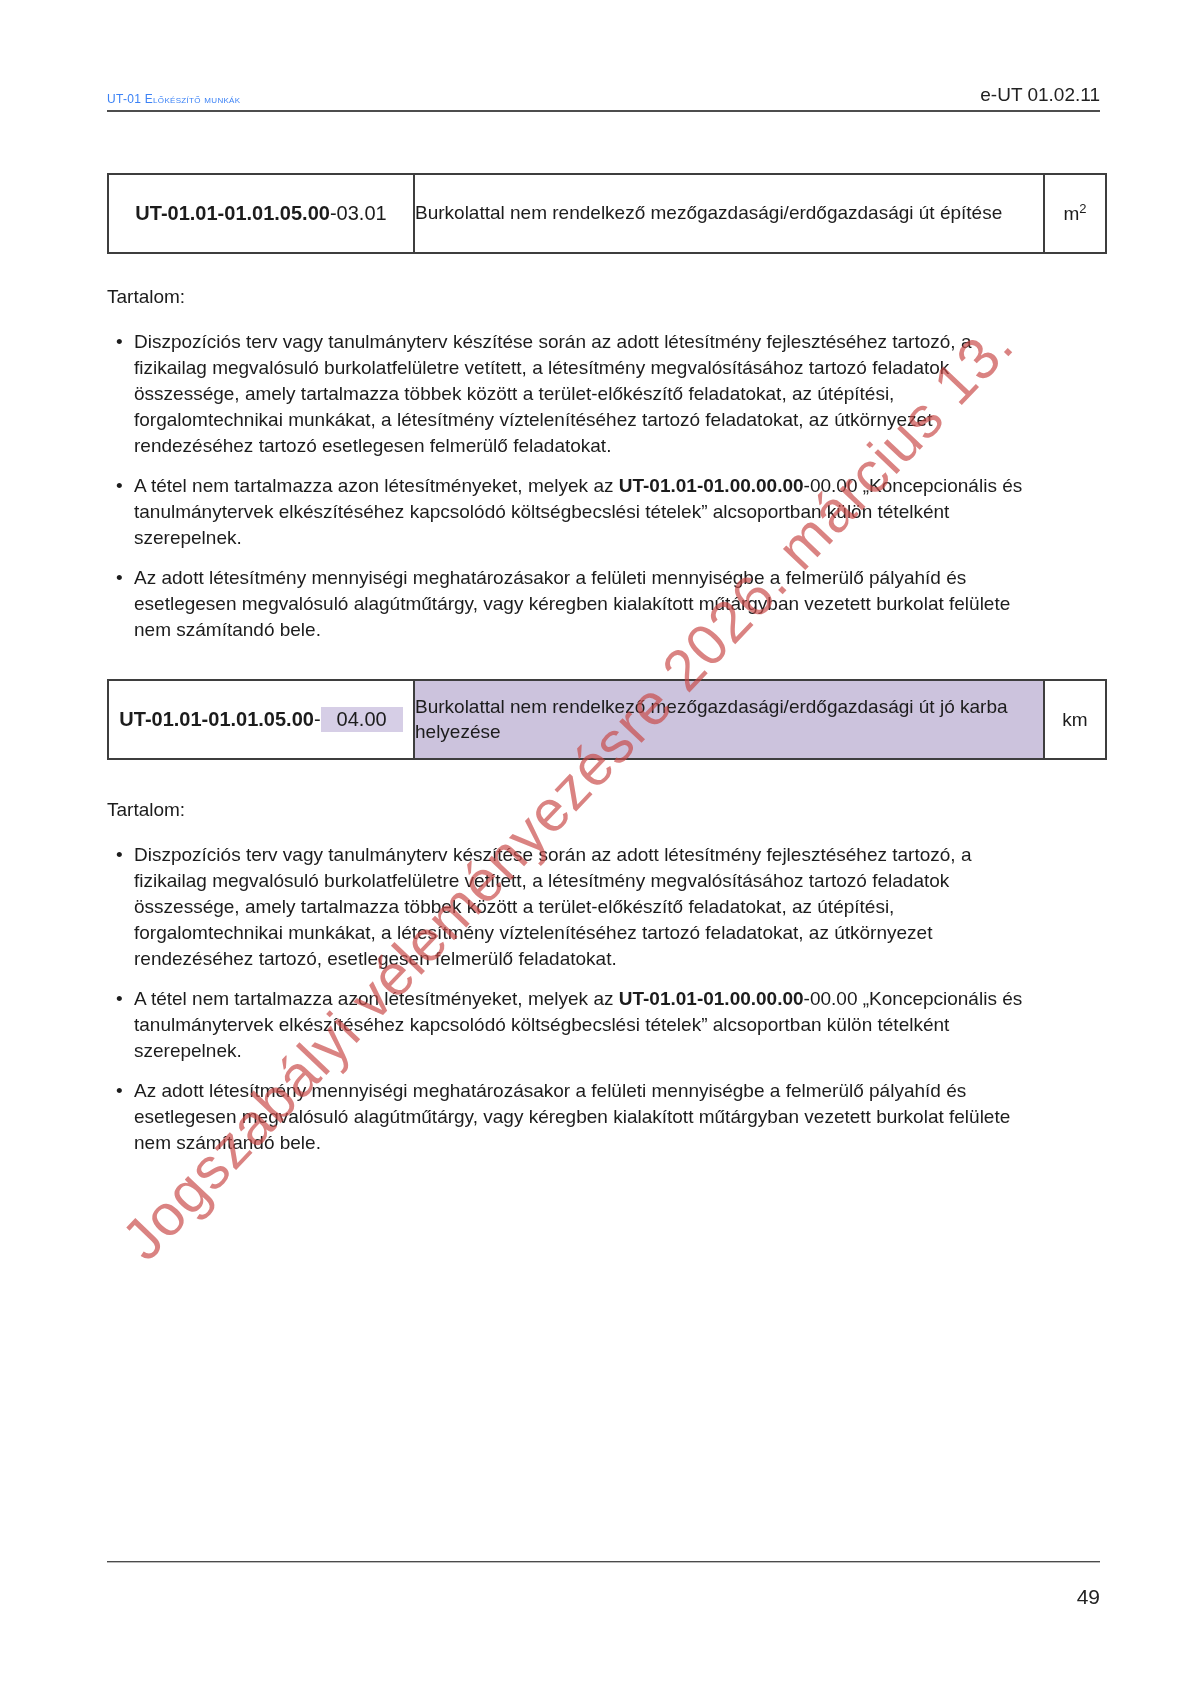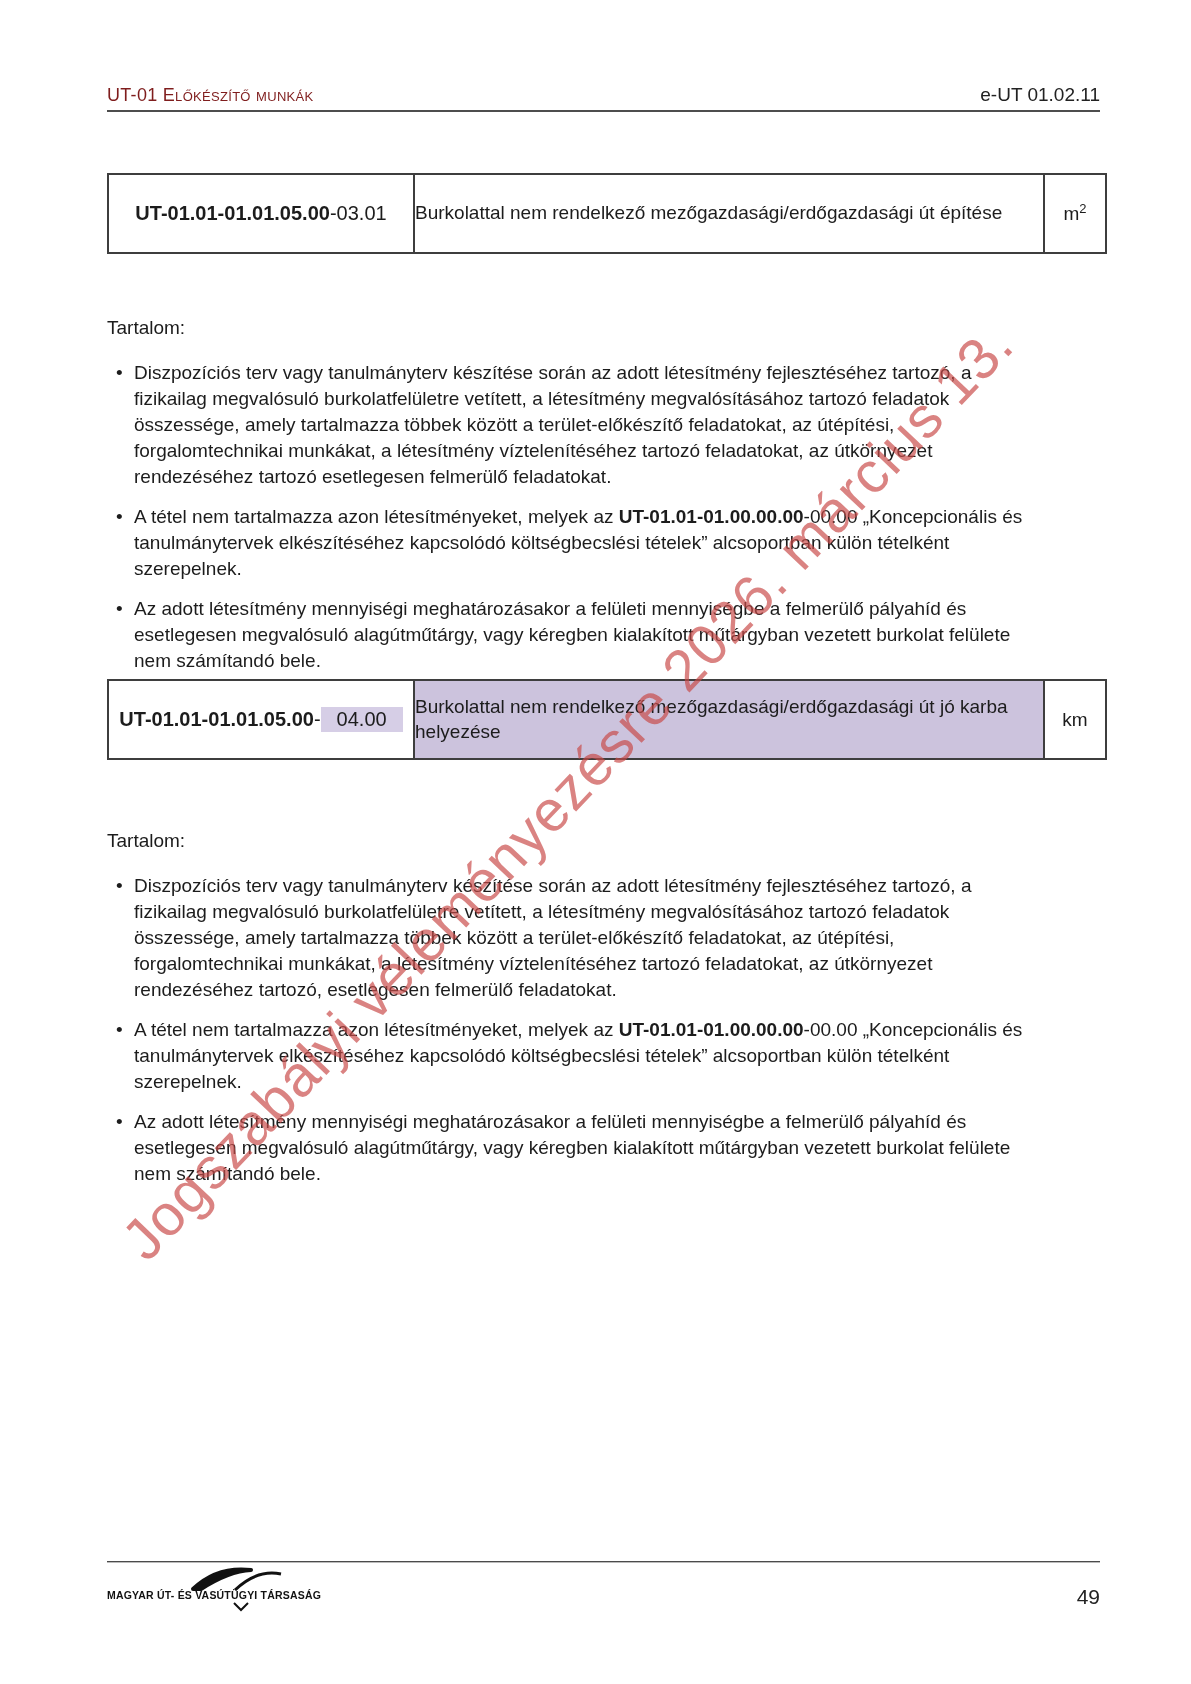--- a/index.html
+++ b/index.html
@@ -13,21 +13,21 @@
     color:#1c1c1c;
     overflow:hidden;
   }
 
   
   .header {
     position:absolute; left:107px; right:91px; top:84px;
     display:flex; justify-content:space-between; align-items:flex-end;
   }
   .header .doc-title {
-    font-size:18px; font-variant:small-caps; letter-spacing:0.3px; color:#7f1d1d;
+    font-size:12px; font-variant:small-caps; letter-spacing:0.3px; color:#3b82f6;
   }
   .header .doc-code { font-size:19px; color:#222; }
   .header-rule {
     position:absolute; left:107px; right:91px; top:110px;
     height:2px; background:#4d4d4d;
   }
 
   
   .spec-table {
     position:absolute; left:107px; width:1000px; height:81px;
@@ -44,21 +44,21 @@
   .cell.desc-cell { width:630px; padding:6px 0; font-size:19px; line-height:1.28; }
   .cell.unit-cell { flex:1; justify-content:center; font-size:19px; }
   .code-bold { font-weight:bold;text-align:center; }
   .table-1 { top:173px; }
   .table-2 { top:679px; }
   .desc-lavender { background:#ccc3dd; }
   .hl { background:#d6cee6; padding:1px 16px; }
   .unit-cell sup { font-size:13px; line-height:0; }
 
   
-  .content-block { position:absolute; left:107px; width:935px;margin-top:31px; }
+  .content-block { position:absolute; left:107px; width:935px; }
   .content-1 { top:286px; }
   .content-2 { top:799px; }
   .content-heading { font-size:19px; margin-bottom:21px; }
   .bullet-item { display:flex; margin-bottom:14px; }
   .bullet-marker {
     width:27px; flex:0 0 27px; padding-left:9px;
     font-size:19px; line-height:26px;
   }
   .bullet-text { font-size:19px; line-height:26px; }
 
@@ -163,26 +163,15 @@
 
     <div class="bullet-item">
       <span class="bullet-marker">•</span>
       <span class="bullet-text">Az adott létesítmény mennyiségi meghatározásakor a felületi mennyiségbe a felmerülő pályahíd és esetlegesen megvalósuló alagútműtárgy, vagy kéregben kialakított műtárgyban vezetett burkolat felülete nem számítandó bele.</span>
     </div>
   </div>
 
   <div class="watermark">Jogszabályi véleményezésre 2026. március 13.</div>
 
   <div class="footer-rule"></div>
-  <div class="footer-logo">
-    <svg class="logo-swoosh" width="96" height="26" viewBox="0 0 96 26">
-      <path d="M4,24 Q28,1 62,5 Q40,6 12,24 Z" fill="#111" stroke="#111" stroke-width="4" stroke-linejoin="round"></path>
-      <path d="M46,25 Q68,4 92,9" fill="none" stroke="#111" stroke-width="3"></path>
-      <path d="M52,25 Q70,9 88,12" fill="none" stroke="#ffffff" stroke-width="2"></path>
-    </svg>
-    <span class="org-name">MAGYAR ÚT- ÉS VASÚTÜGYI TÁRSASÁG</span>
-    <svg class="logo-check" width="16" height="10" viewBox="0 0 16 10">
-      <path d="M1,1 L8,8 L15,1" fill="none" stroke="#111" stroke-width="2"></path>
-    </svg>
-  </div>
   <span class="page-number">49</span>
 
 </div>
 
 </body></html>

